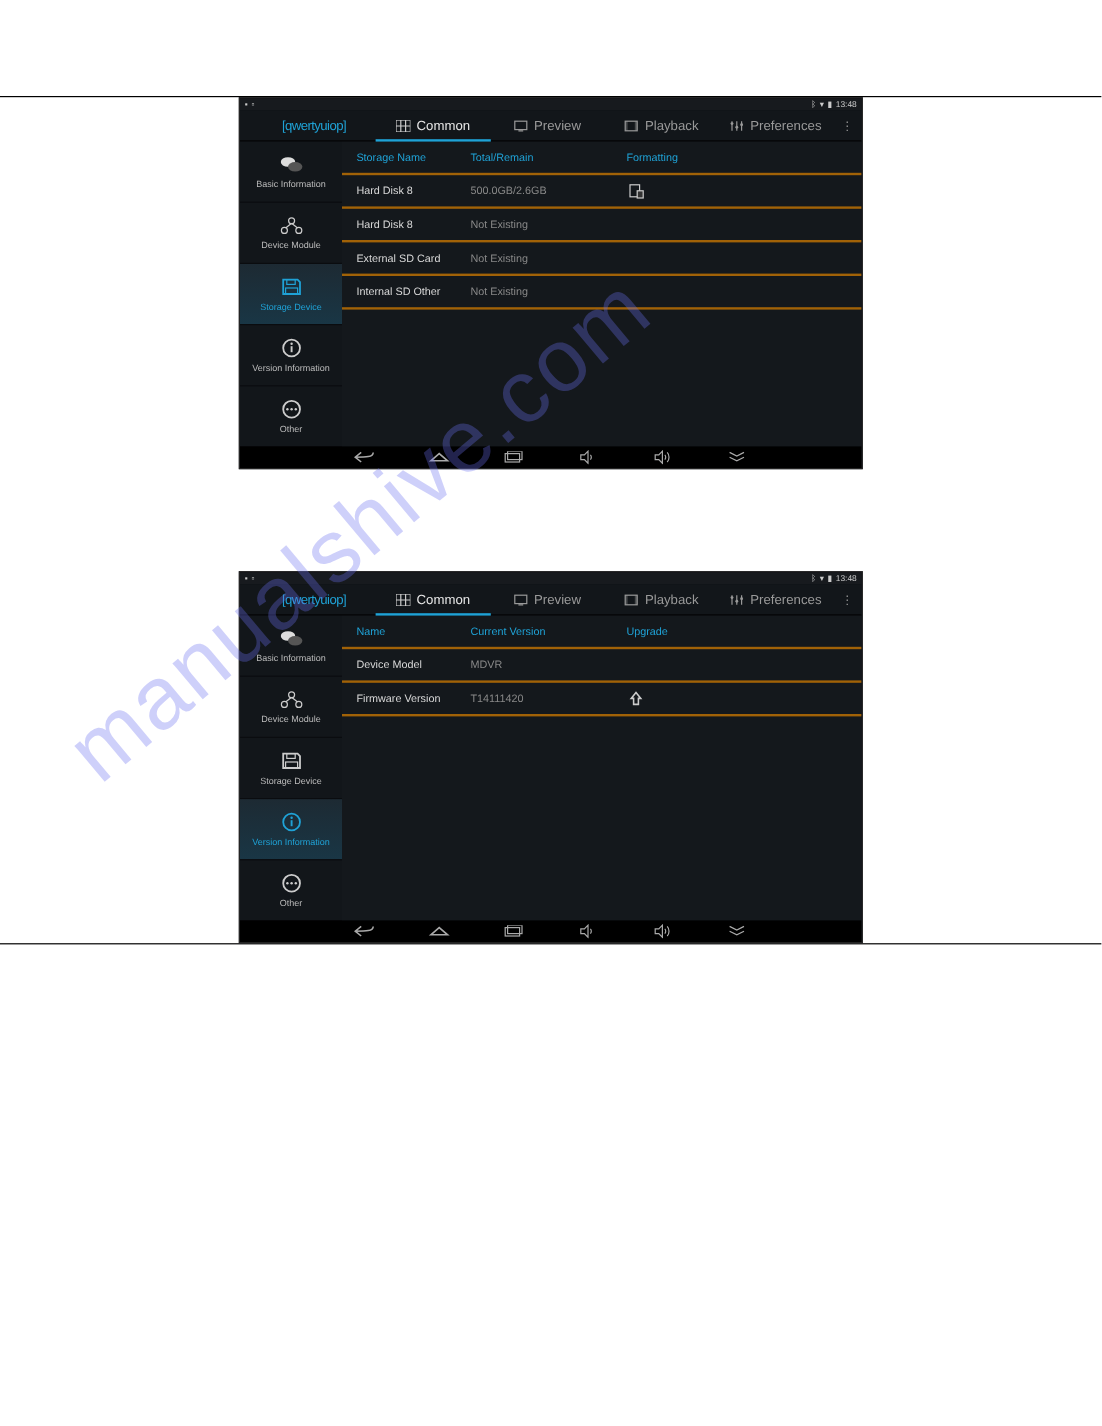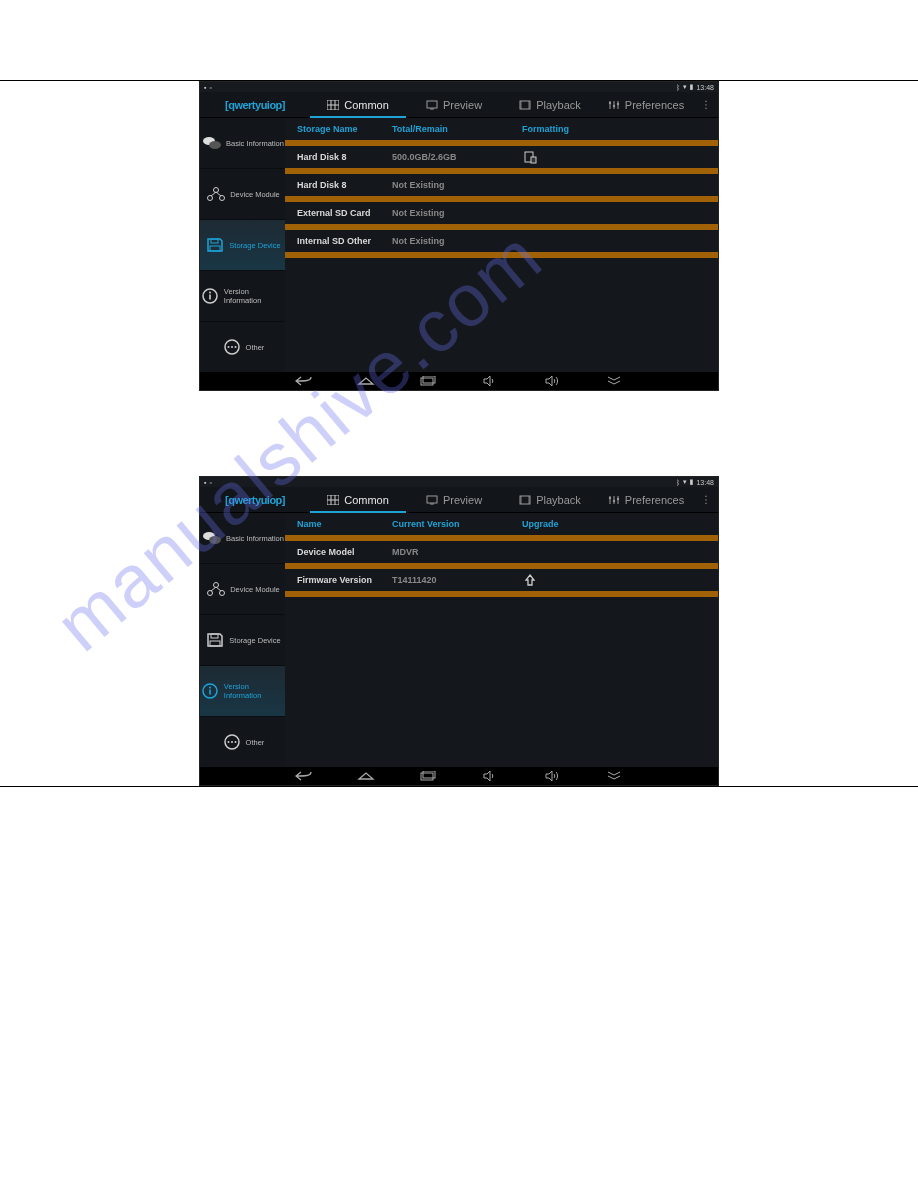--- a/index.html
+++ b/index.html
@@ -7,35 +7,35 @@
 hr.page-rule { border:none; border-top:1.5px solid #000; margin:0; }
 .page { padding-top:80px; padding-bottom:80px; }
 .top-rule { margin:0 100px 45px 100px; }
 .bottom-rule { margin:660px 100px 0 100px; }
 .screenshot-wrap { width:520px; margin:0 auto 85px auto; position:relative; }
 .screenshot { width:520px; height:310px; background:#0e1216; color:#bbb; font-size:10px; position:relative; overflow:hidden; border:1px solid #232323; }
 .status-bar { height:10px; background:#171a1e; display:flex; align-items:center; justify-content:space-between; padding:0 4px; font-size:7px; color:#ccc; }
 .status-left { display:flex; gap:3px; }
 .status-right { display:flex; gap:3px; align-items:center; }
 .top-nav { height:26px; display:flex; align-items:center; background:#12161a; border-bottom:1px solid #000; }
-.logo { color:#1fa2d6; font-weight:bold; font-size:11px; padding:0 25px; letter-spacing:-0.5px; }
+.logo { color:#1fa2d6; font-weight:normal; font-size:11px; padding:0 25px; letter-spacing:-0.5px;margin-left:10px; }
 .logo .bracket { color:#1fa2d6; }
 .tabs { flex:1; display:flex; height:100%; }
 .tab { flex:1; display:flex; align-items:center; justify-content:center; gap:5px; color:#999; cursor:pointer; position:relative; font-size:11px; }
 .tab.active { color:#e6e6e6; }
 .tab.active::after { content:''; position:absolute; left:0; right:0; bottom:-1px; height:2px; background:#1fa2d6; }
 .tab-icon { width:12px; height:10px; display:inline-flex; align-items:center; justify-content:center; }
 .menu-dots { width:24px; display:flex; align-items:center; justify-content:center; color:#999; cursor:pointer; }
 .body-area { display:flex; height:256px; }
 .sidebar { width:85px; background:#12161a; display:flex; flex-direction:column; }
-.side-item { height:51px; display:flex; flex-direction:row; align-items:center; justify-content:center; gap:3px; color:#bbb; font-size:7.5px; cursor:pointer; border-bottom:1px solid #0a0c0f; }
+.side-item { height:51px; display:flex; flex-direction:column; align-items:center; justify-content:center; gap:3px; color:#bbb; font-size:7.5px; cursor:pointer; border-bottom:1px solid #0a0c0f;text-align:right; }
 .side-item.active { background: linear-gradient(180deg,#1d2a33,#193645); color:#1fa2d6; }
 .side-icon { width:22px; height:18px; display:flex; align-items:center; justify-content:center; }
 .content { flex:1; background:#14181c; }
-.row { display:flex; align-items:center; height:28px; padding-left:12px; border-bottom:6px solid #a16207;font-weight:bold; }
+.row { display:flex; align-items:center; height:28px; padding-left:12px; border-bottom:2px solid #a16207; }
 .row .c1 { width:95px; color:#d8d8d8; font-size:9px; }
 .row .c2 { width:130px; color:#888; font-size:9px; }
 .row .c3 { width:50px; color:#888; display:flex; align-items:center; }
 .row.header .c1,.row.header .c2,.row.header .c3 { color:#1fa2d6; font-size:9px; }
 .row.subheader .c1 { color:#1fa2d6; }
 .action-icon { width:16px; height:16px; display:inline-flex; align-items:center; justify-content:center; color:#bbb; }
 .nav-bar { position:absolute; left:0; right:0; bottom:0; height:18px; background:#000; display:flex; align-items:center; justify-content:center; gap:42px; }
 .nav-btn { width:20px; height:14px; display:flex; align-items:center; justify-content:center; color:#888; cursor:pointer; }
 .watermark { position:absolute; top:335px; left:135px; width:640px; height:530px; transform:rotate(-40deg); color:#6a6ff0; opacity:0.32; font-size:74px; font-family:Arial; letter-spacing:2px; pointer-events:none; z-index:10; white-space:nowrap; }
 svg { display:block; }

